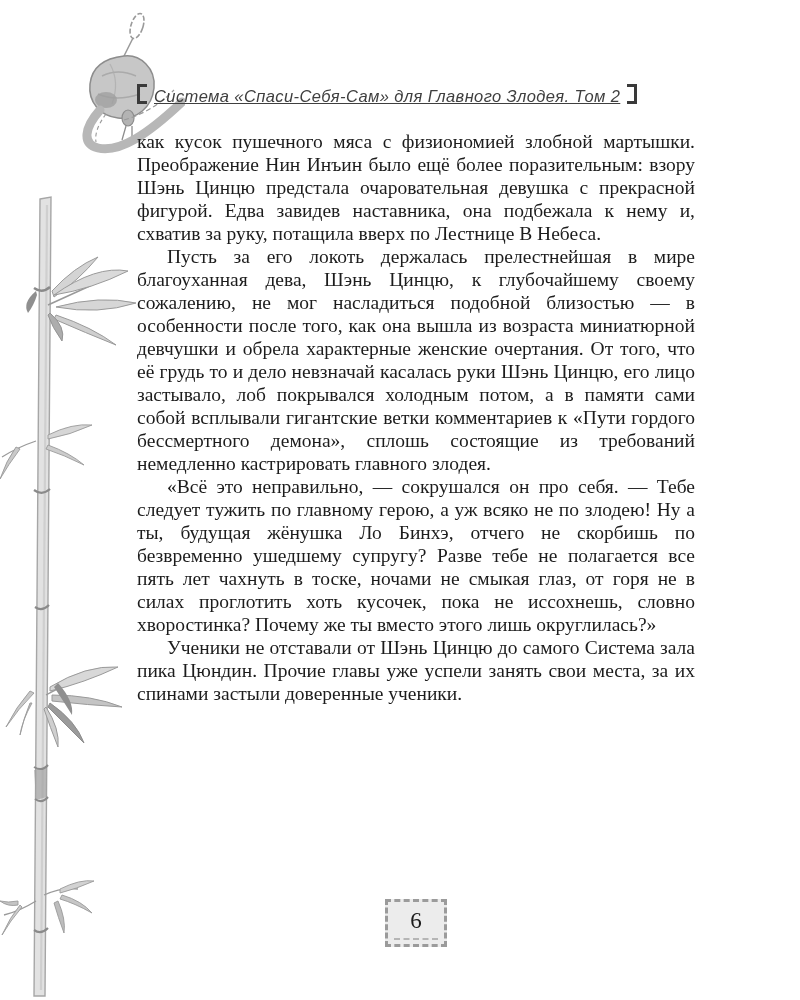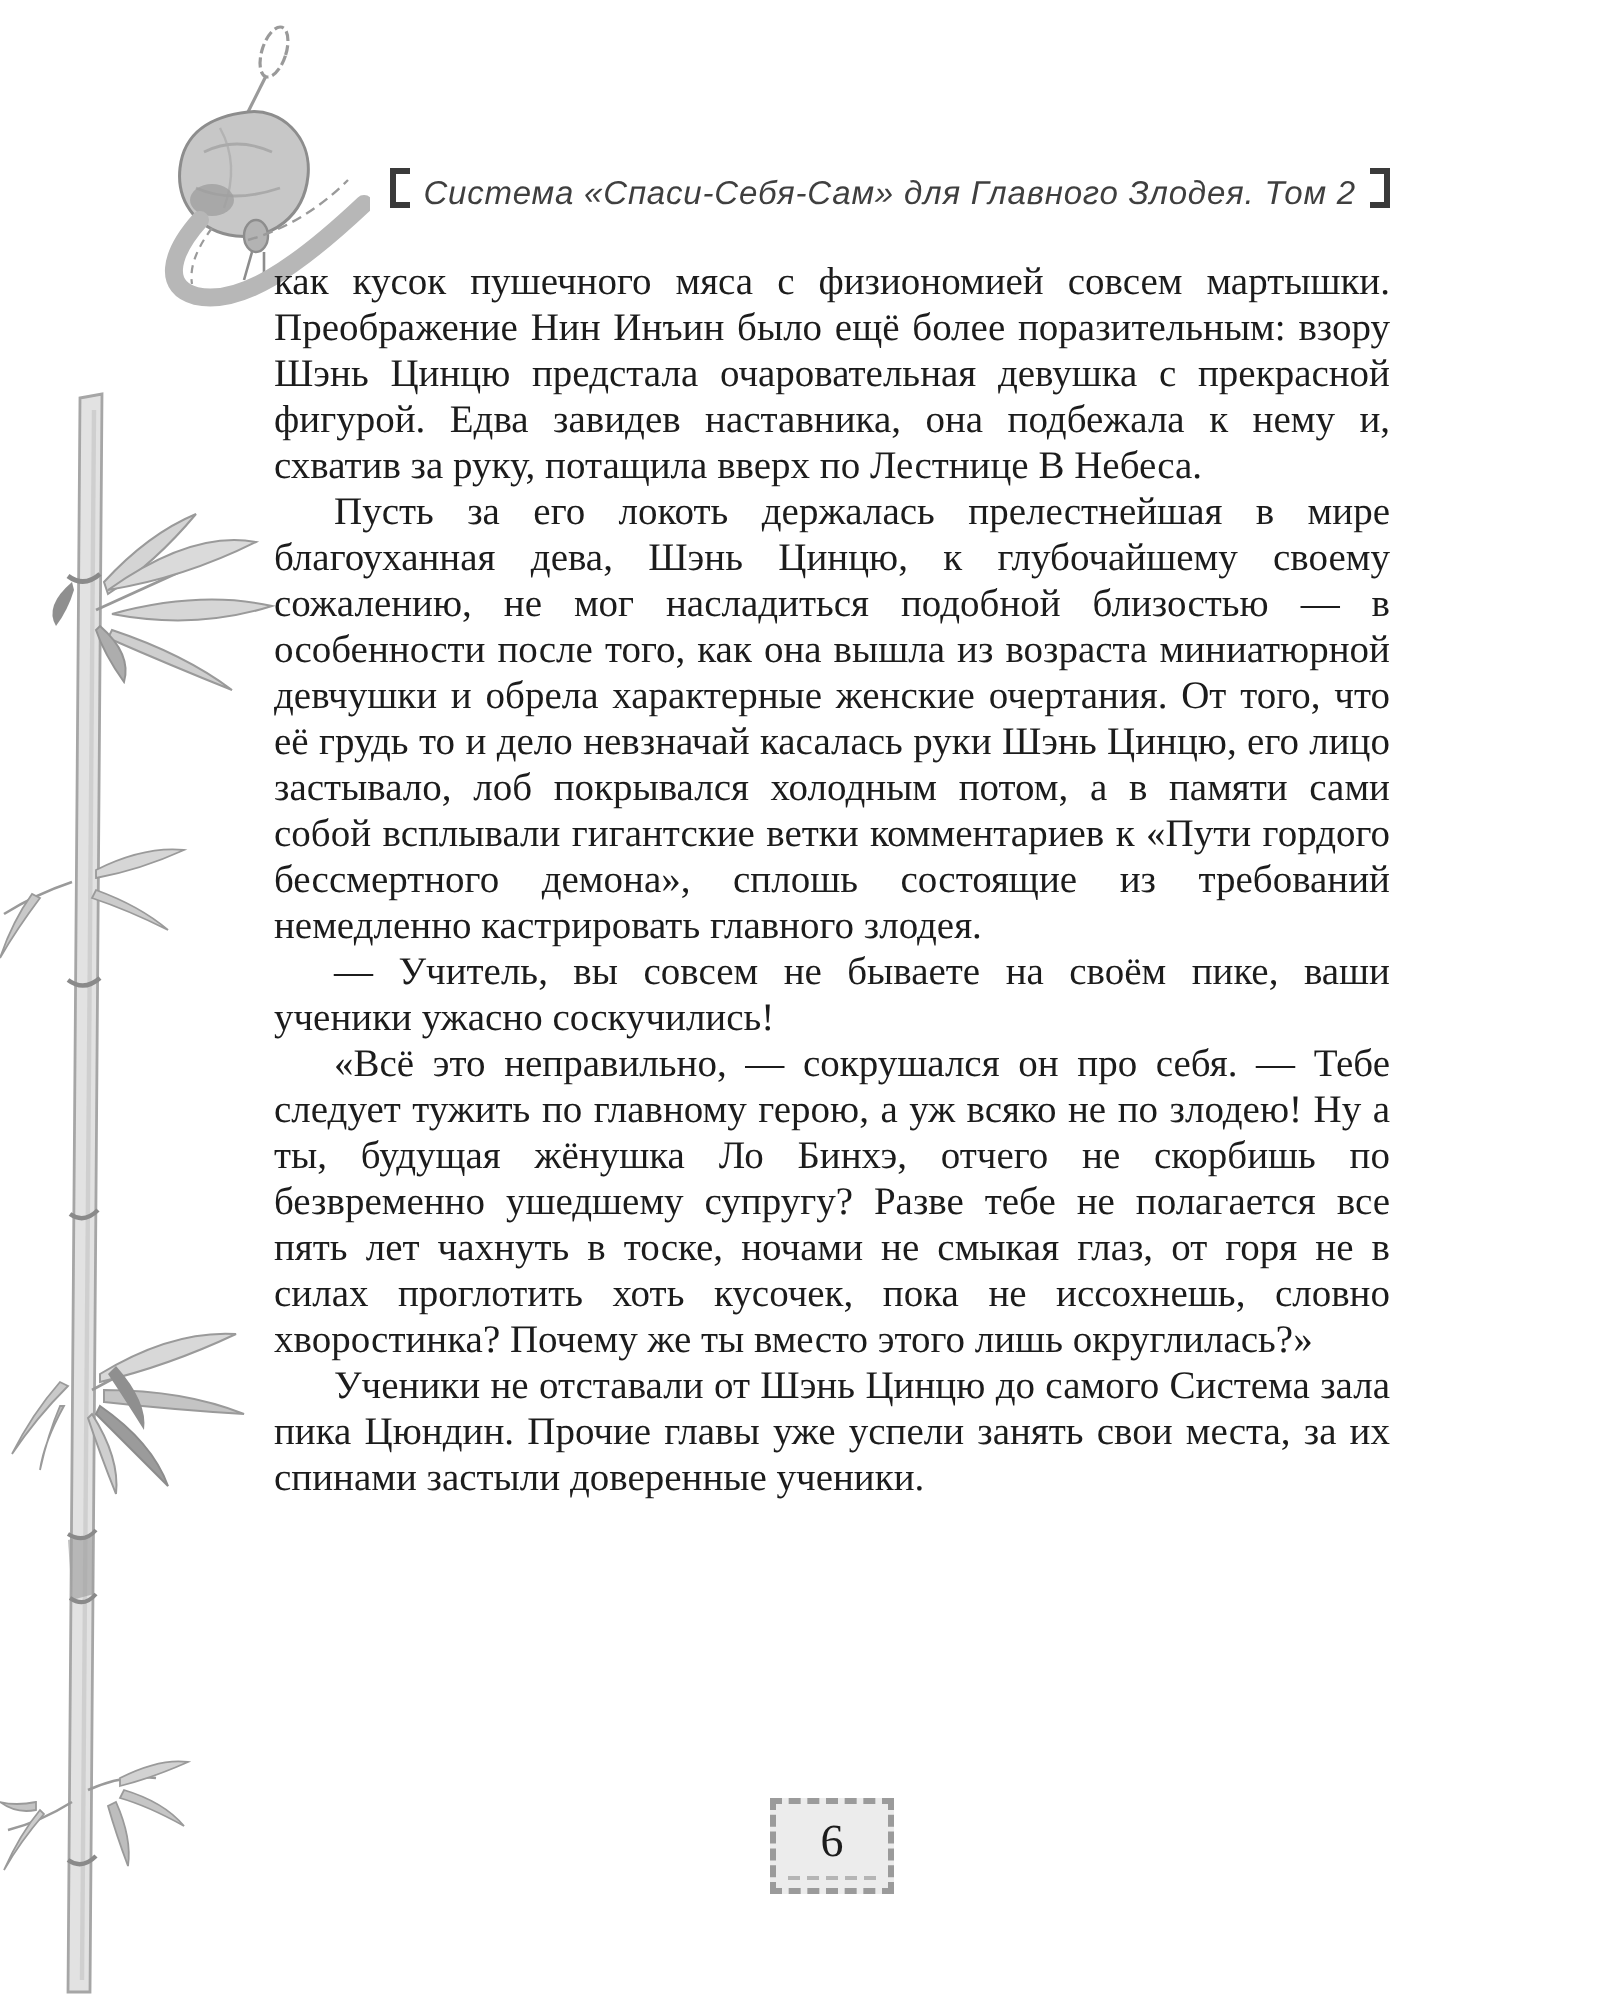--- a/index.html
+++ b/index.html
@@ -7,27 +7,28 @@
     position:relative;
     width:800px;height:1000px;
     background:#ffffff;
     overflow:hidden;
     font-family:"Liberation Serif","DejaVu Serif",serif;
   }
   
   .header{
     position:absolute;
     left:137px;top:84px;width:558px;
-    text-align:right;
+    text-align:left;
     color:#3f3f3f;
     font-family:"Liberation Sans","DejaVu Sans",sans-serif;
     font-style:italic;
     font-size:16.5px;
     letter-spacing:0.4px;
     white-space:nowrap;
+    text-decoration:underline;
   }
   .lbracket,.rbracket{
     display:inline-block;
     width:7px;height:14px;
     border:3px solid #3a3a3a;
     vertical-align:-2px;
   }
   .lbracket{border-right:none;margin-right:7px;}
   .rbracket{border-left:none;margin-left:7px;}
   
@@ -124,23 +125,22 @@
     <path d="M60,694 Q80,684 94,686 Q76,694 60,698 Z" fill="#d2d2d2" stroke="#9a9a9a" stroke-width="0.9"></path>
     <path d="M62,700 Q82,706 92,718 Q74,708 60,704 Z" fill="#c6c6c6" stroke="#9a9a9a" stroke-width="0.9"></path>
     <path d="M58,706 Q66,724 64,738 Q58,722 54,708 Z" fill="#bdbdbd" stroke="#9a9a9a" stroke-width="0.9"></path>
   </svg>
 
   <div class="header">
     <span class="lbracket"></span><span>Система «Спаси-Себя-Сам» для Главного Злодея. Том 2</span><span class="rbracket"></span>
   </div>
 
   <div class="text-col">
-    <p class="para first">как кусок пушечного мяса с физиономией совсем мартышки. Преображение Нин Инъин было ещё более поразительным: взору Шэнь Цинцю предстала очаровательная девушка с прекрасной фигурой. Едва завидев наставника, она подбежала к нему и, схватив за руку, потащила вверх по Лестнице В Небеса.</p>
+    <p class="para first">как кусок пушечного мяса с физиономией злобной мартышки. Преображение Нин Инъин было ещё более поразительным: взору Шэнь Цинцю предстала очаровательная девушка с прекрасной фигурой. Едва завидев наставника, она подбежала к нему и, схватив за руку, потащила вверх по Лестнице В Небеса.</p>
     <p class="para">Пусть за его локоть держалась прелестнейшая в мире благоуханная дева, Шэнь Цинцю, к глубочайшему своему сожалению, не мог насладиться подобной близостью — в особенности после того, как она вышла из возраста миниатюрной девчушки и обрела характерные женские очертания. От того, что её грудь то и дело невзначай касалась руки Шэнь Цинцю, его лицо застывало, лоб покрывался холодным потом, а в памяти сами собой всплывали гигантские ветки комментариев к «Пути гордого бессмертного демона», сплошь состоящие из требований немедленно кастрировать главного злодея.</p>
-    <p class="para">— Учитель, вы совсем не бываете на своём пике, ваши ученики ужасно соскучились!</p>
     <p class="para">«Всё это неправильно, — сокрушался он про себя. — Тебе следует тужить по главному герою, а уж всяко не по злодею! Ну а ты, будущая жёнушка Ло Бинхэ, отчего не скорбишь по безвременно ушедшему супругу? Разве тебе не полагается все пять лет чахнуть в тоске, ночами не смыкая глаз, от горя не в силах проглотить хоть кусочек, пока не иссохнешь, словно хворостинка? Почему же ты вместо этого лишь округлилась?»</p>
     <p class="para">Ученики не отставали от Шэнь Цинцю до самого Система зала пика Цюндин. Прочие главы уже успели занять свои места, за их спинами застыли доверенные ученики.</p>
   </div>
 
   <div class="pagenum-box">
     <span class="num">6</span>
     <div class="pagenum-dashes"></div>
   </div>
 
 </div>

